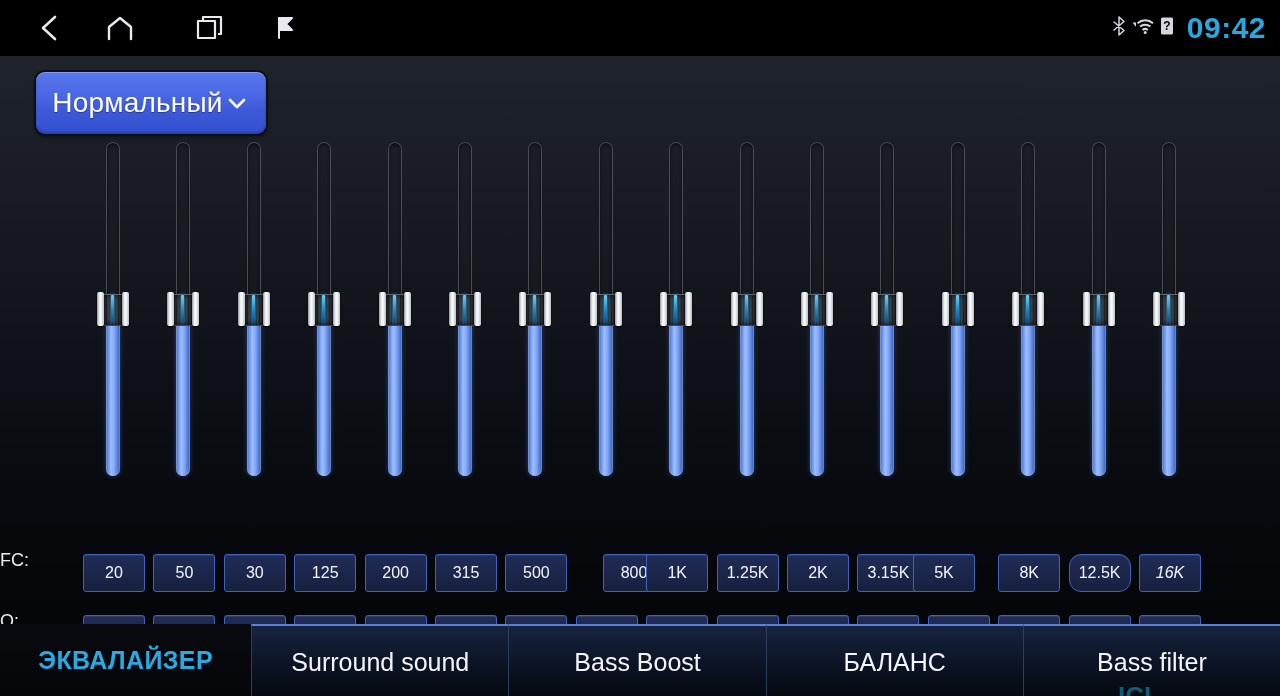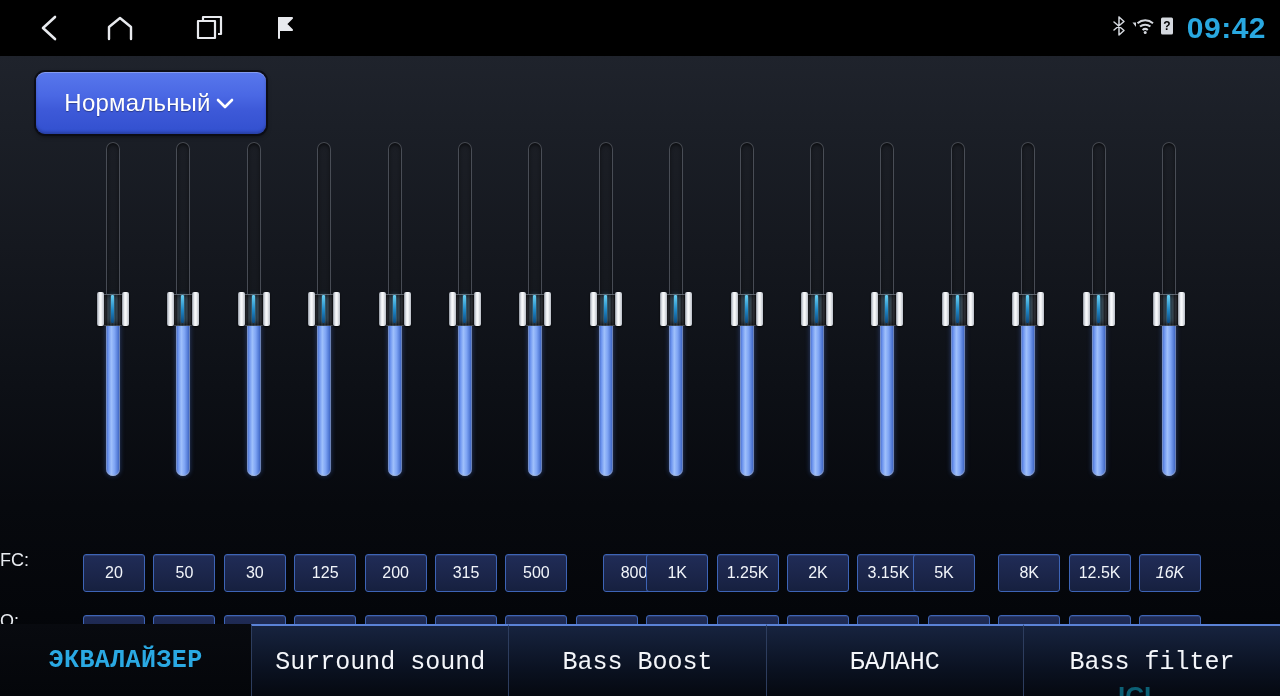--- a/index.html
+++ b/index.html
@@ -81,21 +81,21 @@
       0 0 0 2px rgba(10,12,20,0.85),
       0 2px 5px rgba(0,0,0,0.6),
       inset 0 1px 0 rgba(255,255,255,0.28),
       inset 0 -2px 3px rgba(0,0,0,0.22);
     display: flex;
     align-items: center;
     justify-content: center;
     cursor: pointer;
   }
   #preset-label {
-    font-size: 24px;
+    font-size: 28px;
     color: #ffffff;
     letter-spacing: 0.2px;
     text-shadow: 0 1px 1px rgba(0,0,0,0.35);
   }
   #preset-chevron {
     margin-left: 1px;
     display: flex;
     align-items: center;
   }
 
@@ -201,21 +201,20 @@
   .fcrow { top: 498px; }
   .qrow  { top: 559px; }
 
   
   #tabbar {
     position: absolute;
     left: 0; top: 624px;
     width: 1280px; height: 56px;
     display: flex;
     z-index: 30;
-    font-family: Liberation Mono, monospace;
   }
   .tab {
     position: relative;
     height: 72px;
     display: flex;
     align-items: center;
     justify-content: center;
     font-size: 25px;
     color: #f4f6fa;
     cursor: pointer;
@@ -489,21 +488,21 @@
         <div class="valbox fcrow" style="left: 364.6px;">200</div>
         <div class="valbox fcrow" style="left: 435px;">315</div>
         <div class="valbox fcrow" style="left: 505.4px;">500</div>
         <div class="valbox fcrow" style="left: 603px;">800</div>
         <div class="valbox fcrow" style="left: 646.2px;">1K</div>
         <div class="valbox fcrow" style="left: 716.6px;">1.25K</div>
         <div class="valbox fcrow" style="left: 787px;">2K</div>
         <div class="valbox fcrow" style="left: 857.4px;">3.15K</div>
         <div class="valbox fcrow" style="left: 913px; text-align: center;">5K</div>
         <div class="valbox fcrow" style="left: 998.2px;">8K</div>
-        <div class="valbox fcrow" style="left: 1068.6px;">12.5K</div>
+        <div class="valbox fcrow" style="left: 1068.6px; border-radius: 12px;">12.5K</div>
         <div class="valbox fcrow" style="left: 1139px; font-style: italic;">16K</div>
       </div>
     <div id="q-boxes">
         <div class="valbox qrow" style="left: 83px;">2,2</div>
         <div class="valbox qrow" style="left: 153.4px;">2,2</div>
         <div class="valbox qrow" style="left: 223.8px;">2,2</div>
         <div class="valbox qrow" style="left: 294.2px;">2,2</div>
         <div class="valbox qrow" style="left: 364.6px;">2,2</div>
         <div class="valbox qrow" style="left: 435px;">2,2</div>
         <div class="valbox qrow" style="left: 505.4px;">2,2</div>

